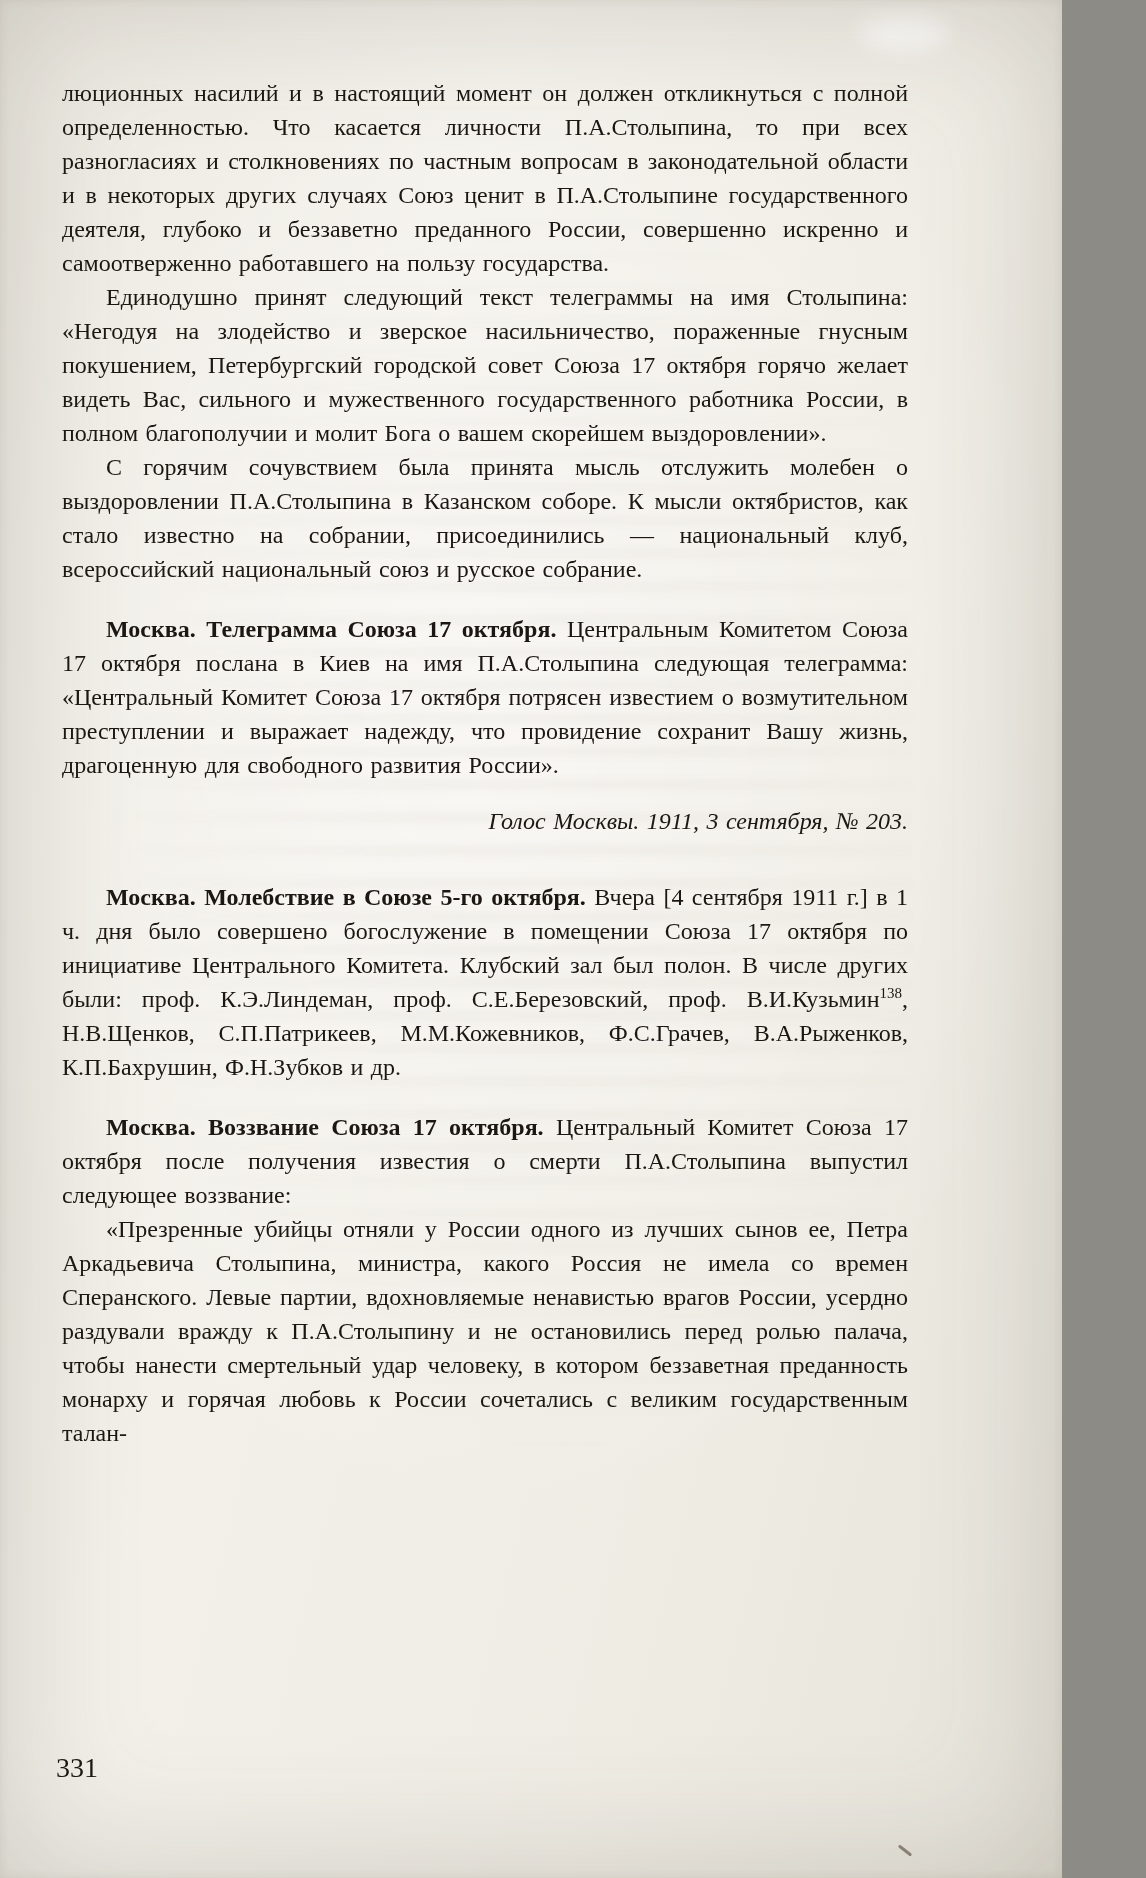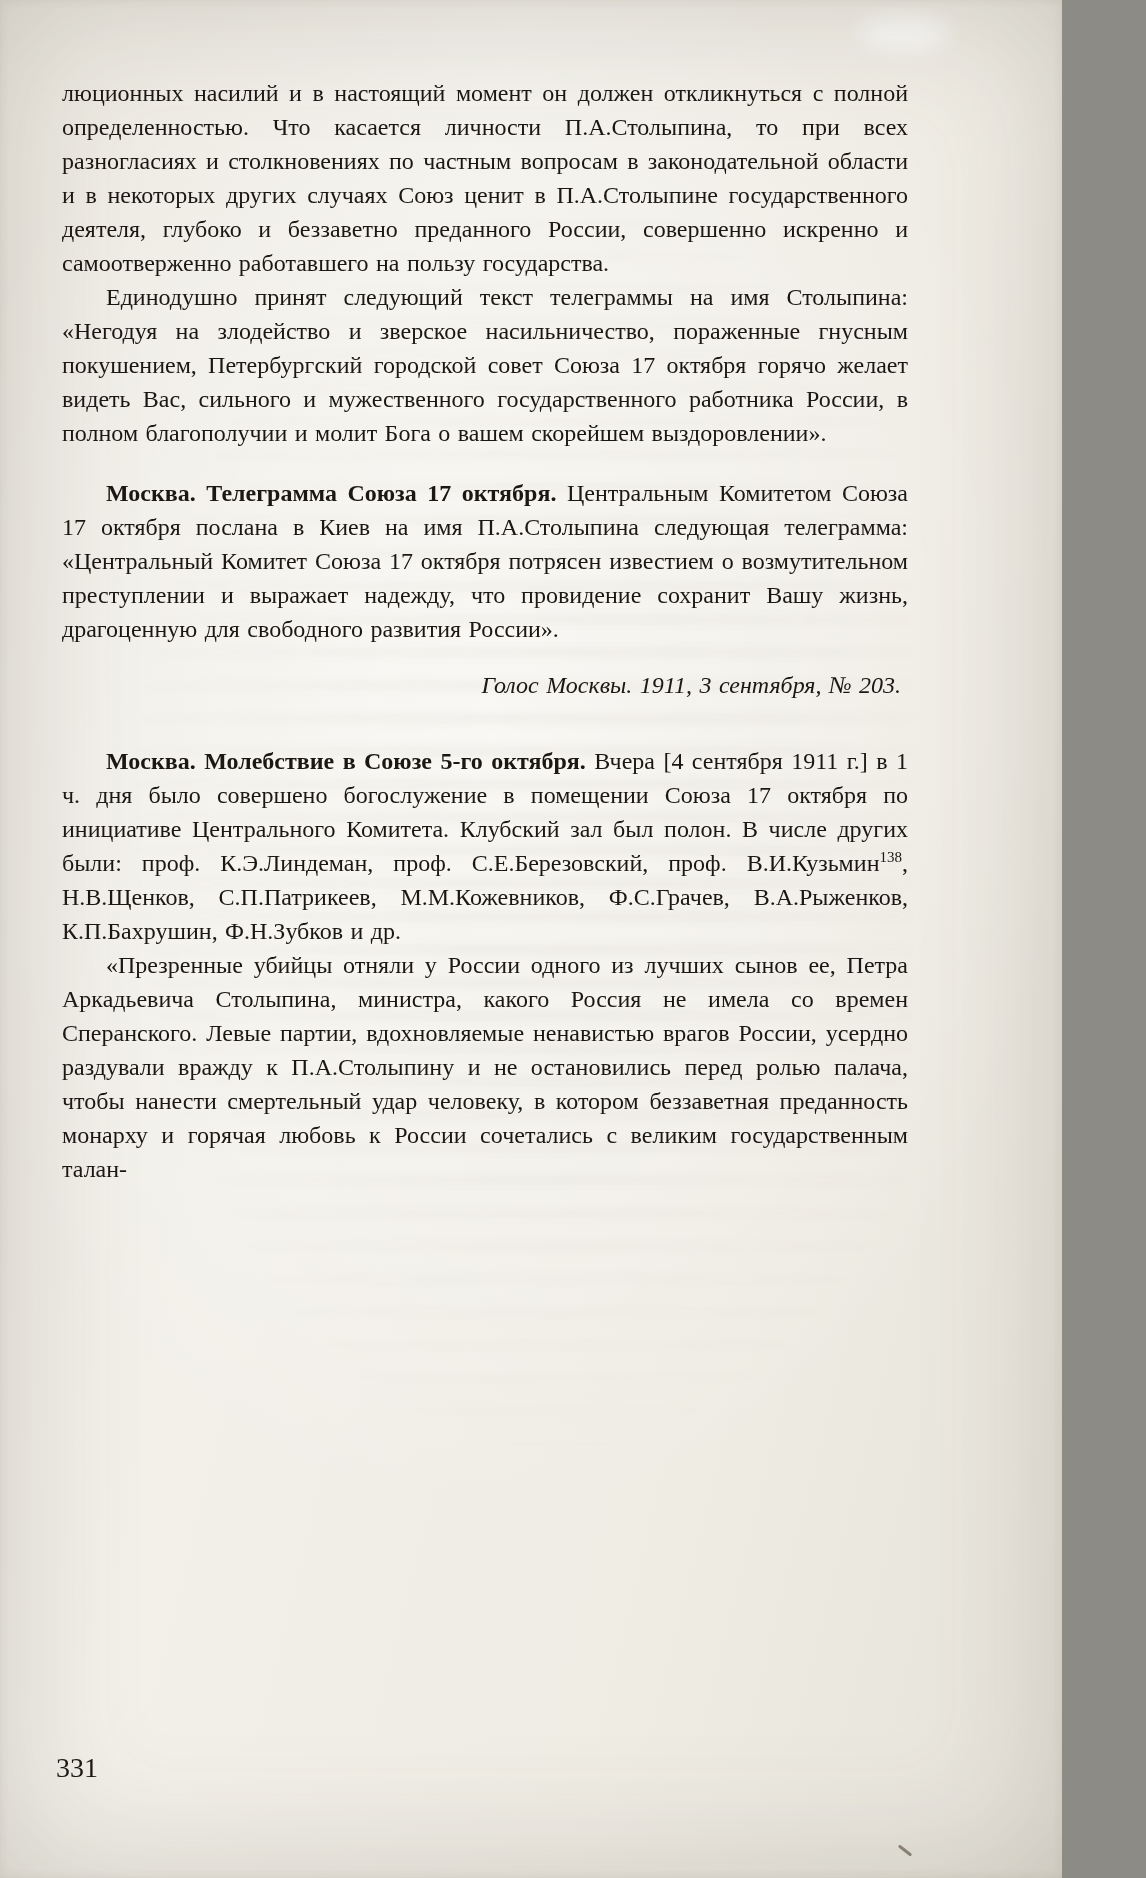--- a/index.html
+++ b/index.html
@@ -27,21 +27,21 @@
     -webkit-mask-image:radial-gradient(ellipse 72% 58% at 58% 45%, #000 18%, transparent 74%);
             mask-image:radial-gradient(ellipse 72% 58% at 58% 45%, #000 18%, transparent 74%);
   }
   .text-block{
     position:absolute;left:62px;top:76px;width:846px;z-index:2;
     font-size:24px;line-height:34px;text-align:justify;word-spacing:0.06em;
   }
   .text-block p{margin:0;text-indent:44px;}
   .text-block p.no-indent{text-indent:0;}
   .lead{font-weight:700;}
-  p.source{font-style:italic;text-align:right;text-indent:0;margin:22px 7px 42px;}
+  p.source{font-style:italic;text-align:right;text-indent:0;margin:22px 0 42px;}
   p.section{margin-top:26px;}
   sup.note{font-size:15px;line-height:0;vertical-align:super;}
   .page-number{
     position:absolute;left:56px;top:1752px;width:846px;z-index:2;
     text-align:left;font-size:28px;
   }
   .corner-light{
     position:absolute;top:16px;left:858px;width:92px;height:34px;z-index:4;
     background:rgba(255,255,255,0.75);filter:blur(10px);border-radius:50%;pointer-events:none;
   }
@@ -58,34 +58,39 @@
   <div class="bleed"></div>
   <div class="corner-light"></div>
   <div class="speck"></div>
 
   <div class="text-block">
 
     <p class="no-indent">люционных насилий и в настоящий момент он должен откликнуться с полной определенностью. Что касается личности П.А.Столыпина, то при всех разногласиях и столкновениях по частным вопросам в законодательной области и в некоторых других случаях Союз ценит в П.А.Столыпине государственного деятеля, глубоко и беззаветно преданного России, совершенно искренно и самоотверженно работавшего на пользу государства.</p>
 
     <p>Единодушно принят следующий текст телеграммы на имя Столыпина: «Негодуя на злодейство и зверское насильничество, пораженные гнусным покушением, Петербургский городской совет Союза 17 октября горячо желает видеть Вас, сильного и мужественного государственного работника России, в полном благополучии и молит Бога о вашем скорейшем выздоровлении».</p>
 
+    <p>С горячим сочувствием была принята мысль отслужить молебен о выздоровлении П.А.Столыпина в Казанском соборе. К мысли октябристов, как стало известно на собрании, присоединились — национальный клуб, всероссийский национальный союз и русское собрание.</p>
 
     <p class="section">
       <span class="lead">Москва. Телеграмма Союза 17 октября.</span>
       <span>Центральным Комитетом Союза 17 октября послана в Киев на имя П.А.Столыпина следующая телеграмма: «Центральный Комитет Союза 17 октября потрясен известием о возмутительном преступлении и выражает надежду, что провидение сохранит Вашу жизнь, драгоценную для свободного развития России».</span>
     </p>
 
     <p class="source">Голос Москвы. 1911, 3 сентября, № 203.</p>
 
     <p class="section">
       <span class="lead">Москва. Молебствие в Союзе 5-го октября.</span>
       <span>Вчера [4 сентября 1911 г.] в 1 ч. дня было совершено богослужение в помещении Союза 17 октября по инициативе Центрального Комитета. Клубский зал был полон. В числе других были: проф. К.Э.Линдеман, проф. С.Е.Березовский, проф. В.И.Кузьмин</span><sup class="note">138</sup><span>, Н.В.Щенков, С.П.Патрикеев, М.М.Кожевников, Ф.С.Грачев, В.А.Рыженков, К.П.Бахрушин, Ф.Н.Зубков и др.</span>
     </p>
 
 
+    <p class="section">
+      <span class="lead">Москва. Воззвание Союза 17 октября.</span>
+      <span>Центральный Комитет Союза 17 октября после получения известия о смерти П.А.Столыпина выпустил следующее воззвание:</span>
+    </p>
 
     <p>«Презренные убийцы отняли у России одного из лучших сынов ее, Петра Аркадьевича Столыпина, министра, какого Россия не имела со времен Сперанского. Левые партии, вдохновляемые ненавистью врагов России, усердно раздували вражду к П.А.Столыпину и не остановились перед ролью палача, чтобы нанести смертельный удар человеку, в котором беззаветная преданность монарху и горячая любовь к России сочетались с великим государственным талан-</p>
 
   </div>
 
   <div class="page-number">331</div>
 
 </div>
 
 </body></html>

